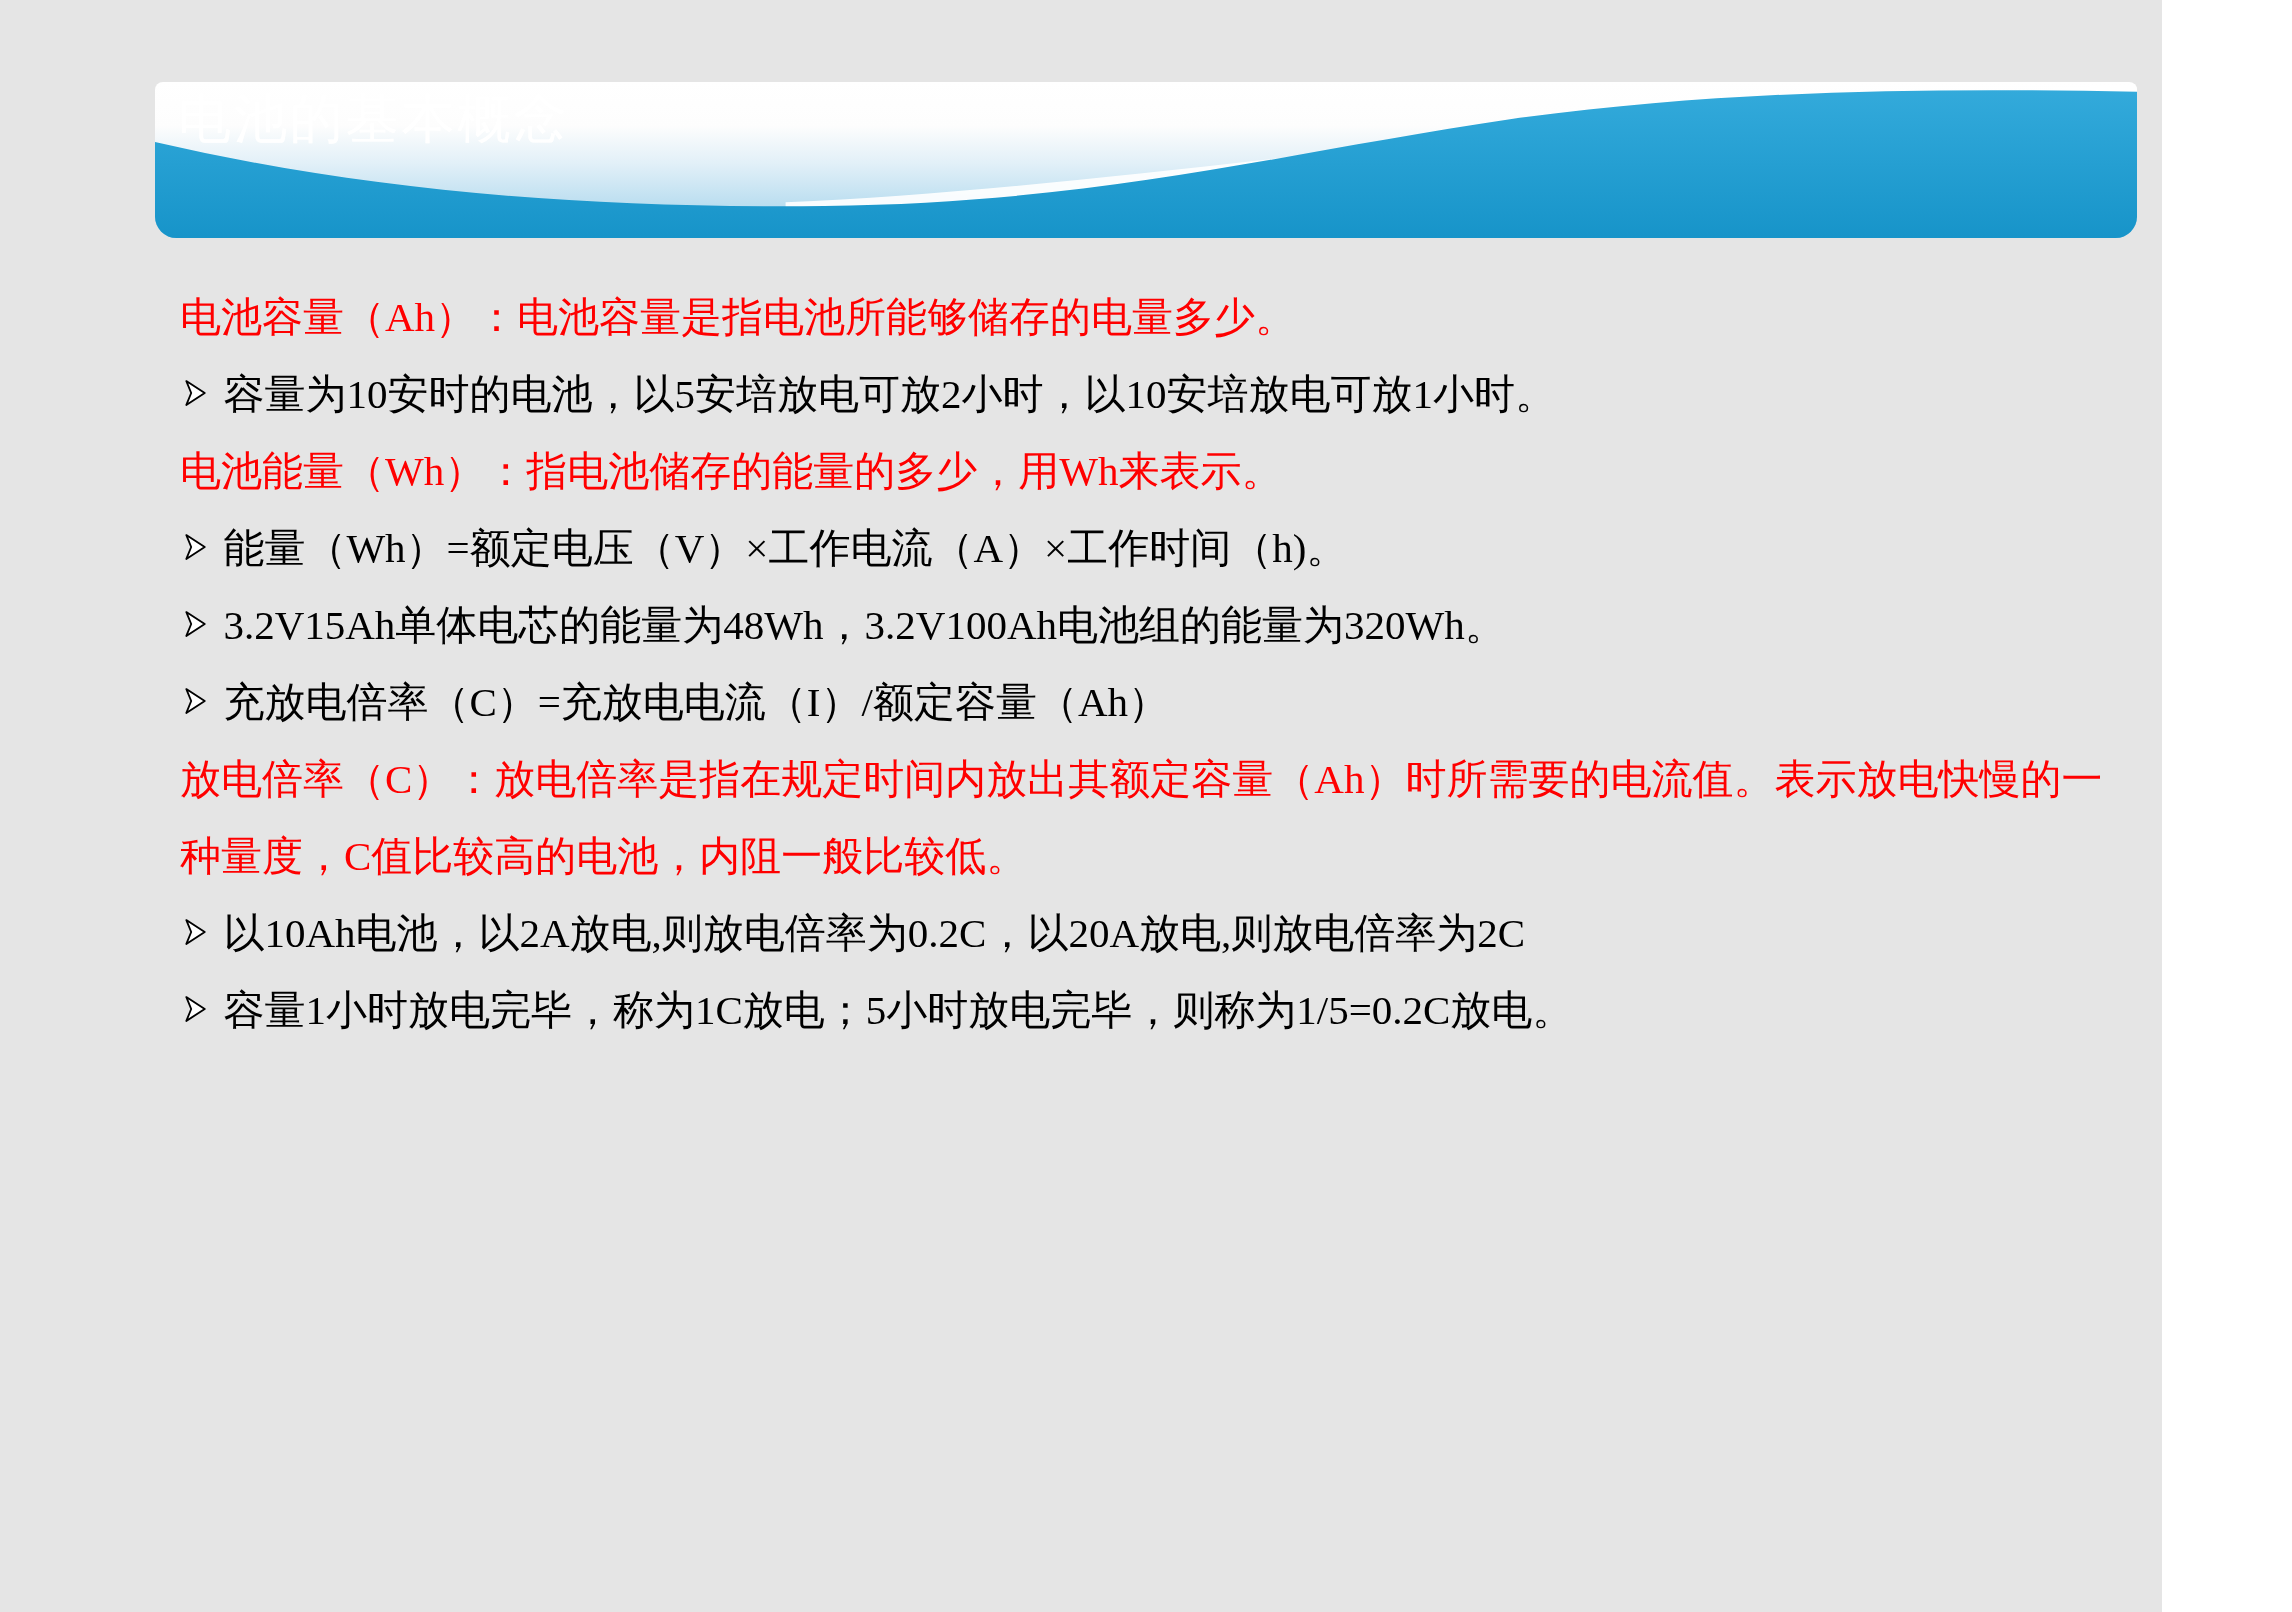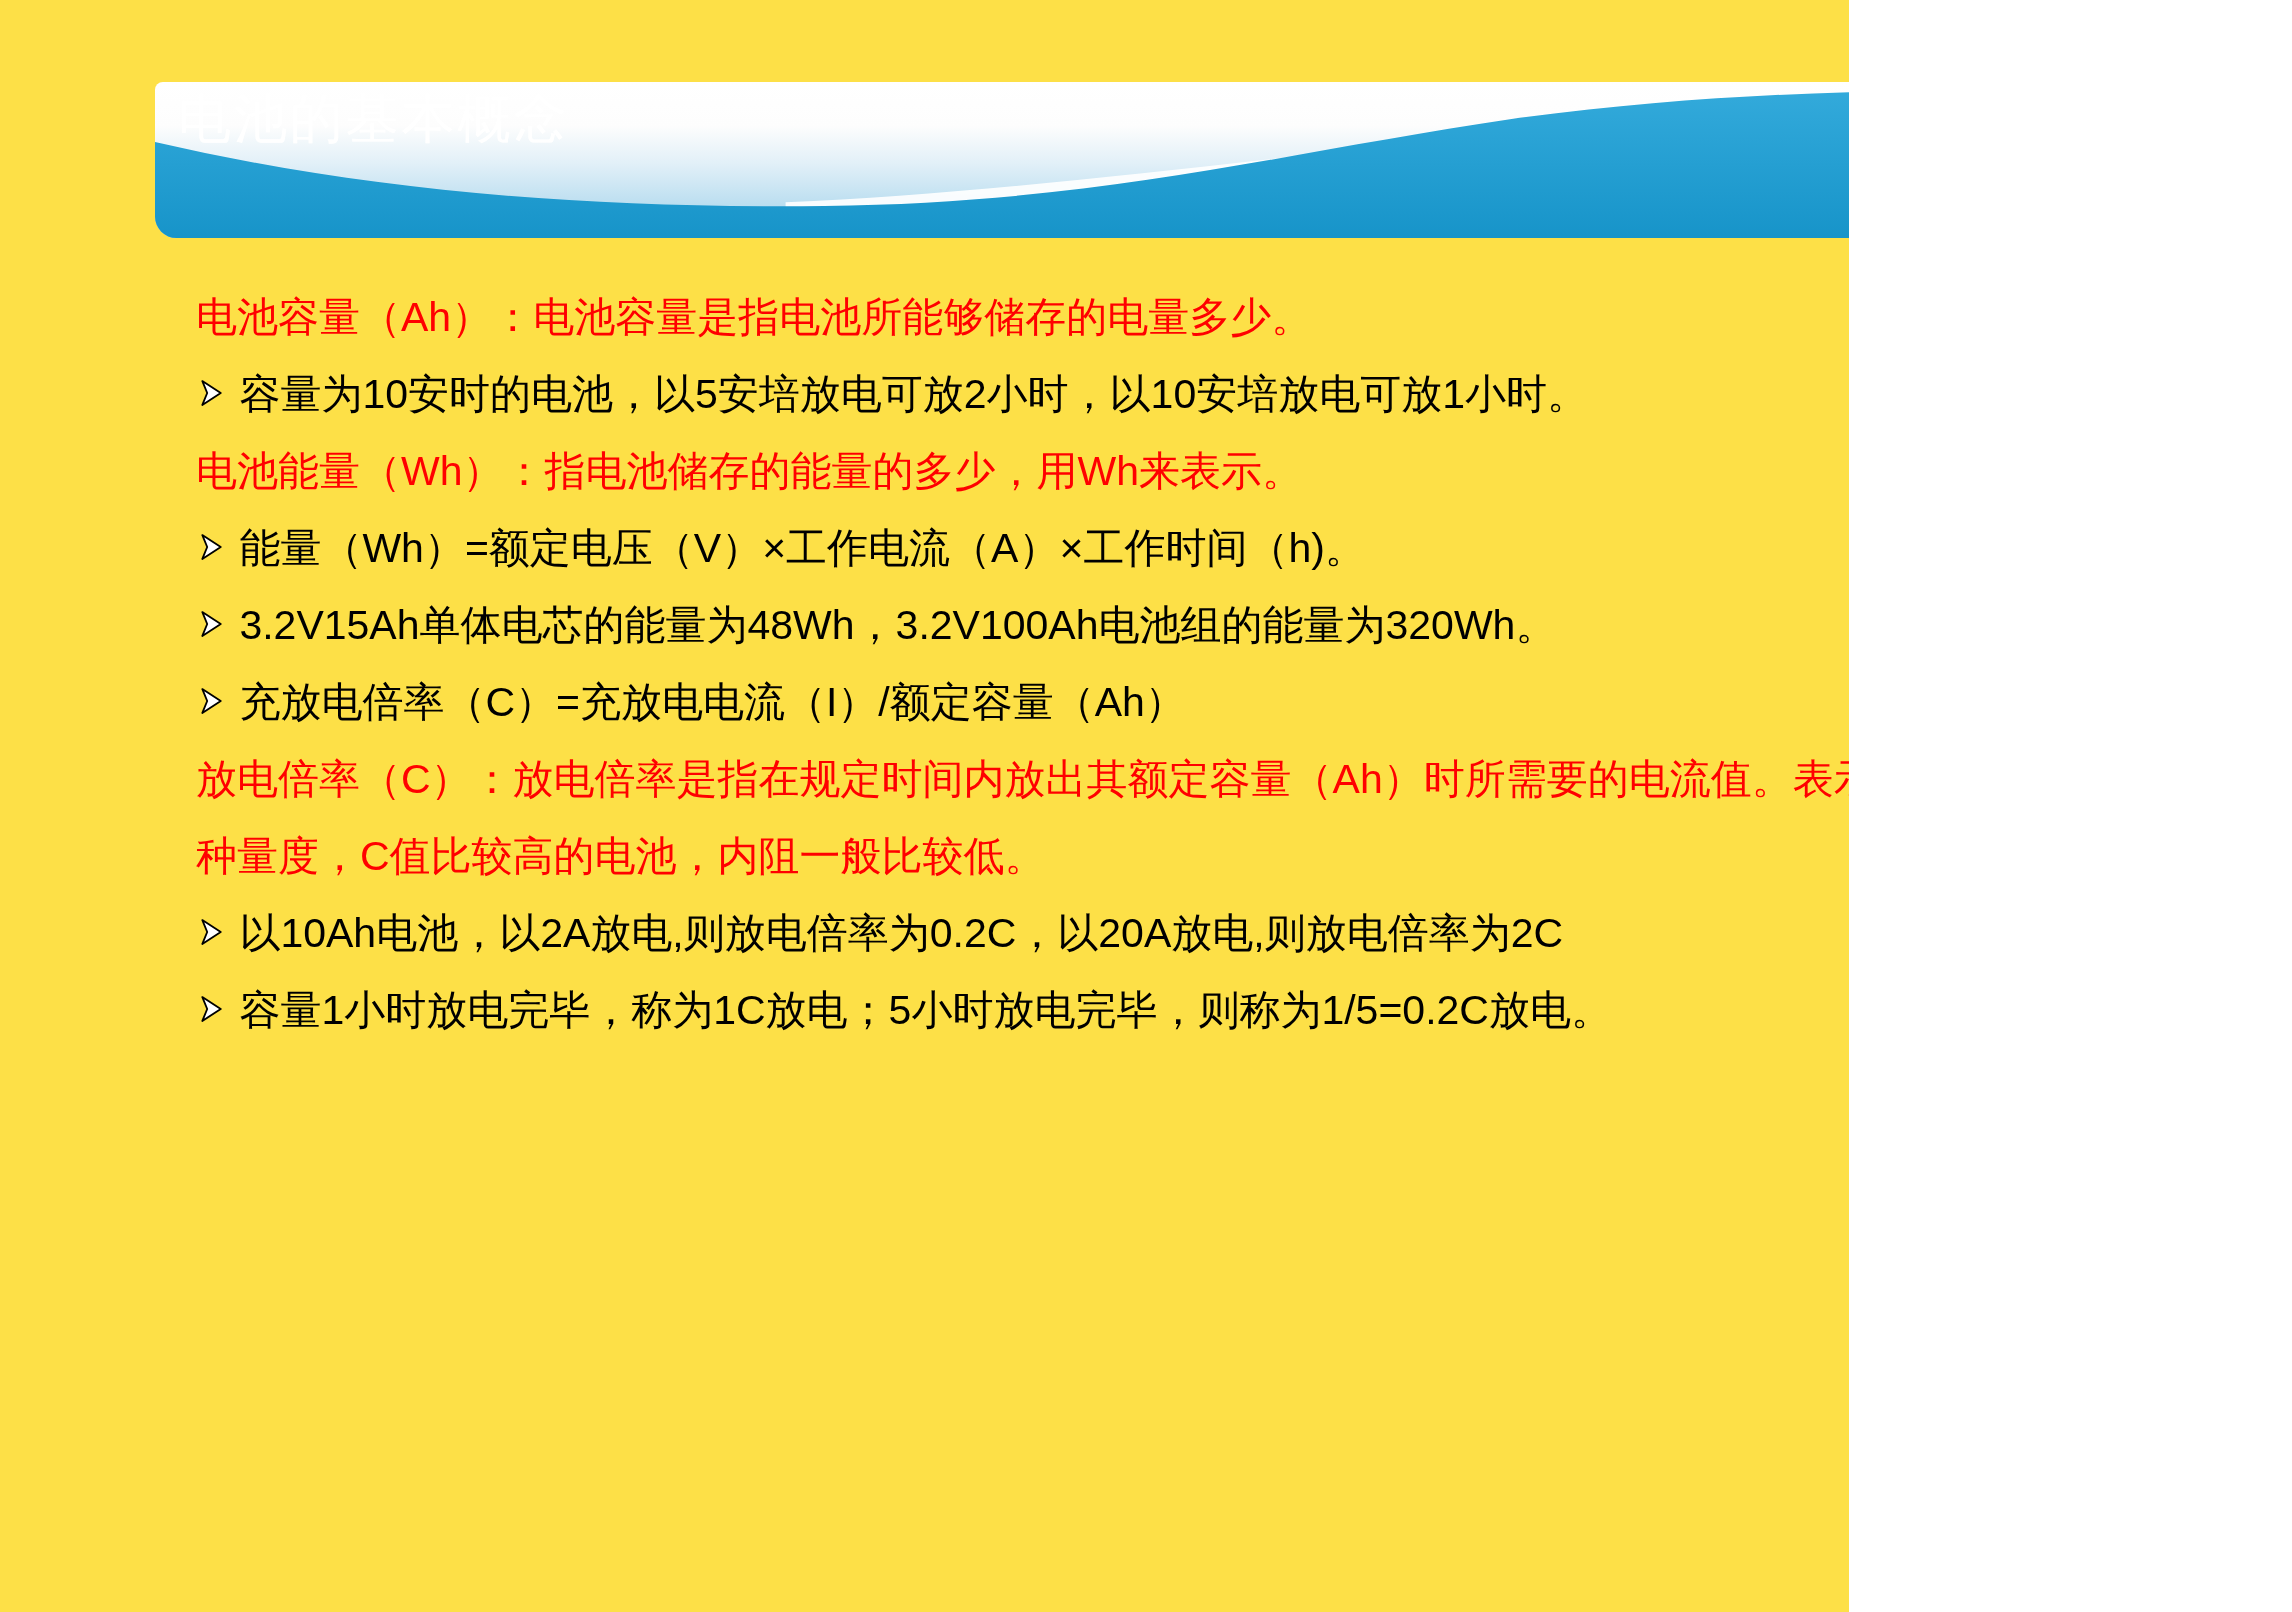--- a/index.html
+++ b/index.html
@@ -1,21 +1,21 @@
 <!DOCTYPE html>
 <html><head>
 <meta charset="utf-8">
 <style>
   html,body{margin:0;padding:0;background:#ffffff;}
   .slide{
     position:relative;
-    width:1849px;height:1613px;
-    background:#fde047;
+    width:2162px;height:1613px;
+    background:#e5e5e5;
     overflow:hidden;
-    font-family:Liberation Sans, sans-serif;
+    font-family:Liberation Serif, serif;
   }
   
   .header-band{
     position:absolute;left:155px;top:82px;width:1982px;height:156px;
     border-radius:7.8px 7.8px 21.3px 21.3px;
     overflow:hidden;
     background:linear-gradient(to bottom,#ffffff 0%,#fdfdfd 28%,#e2f0f8 52%,#b2daee 85%,#a4d3ea 100%);
   }
   .header-band svg{position:absolute;left:0;top:0;width:100%;height:100%;display:block;}
   .slide-title{
@@ -23,21 +23,21 @@
     font-size:53px;line-height:1.1;letter-spacing:2.9px;
     color:#ffffff;font-weight:400;
     text-shadow:0 0 1px rgba(255,255,255,.6);
     white-space:nowrap;
   }
   
   .content{
     position:absolute;left:180px;top:279px;width:1946px;
     font-size:41px;color:#000000;
   }
-  .line{display:block;line-height:77px;margin-left:16px;}
+  .line{display:block;line-height:77px;}
   .line.heading{color:#ff0000;}
   .line.bullet{display:flex;align-items:flex-start;}
   .arrow-wrap{flex:0 0 auto;width:26px;margin:21.3px 15.5px 0 1.9px;}
   .arrow-wrap svg{display:block;width:26px;height:32px;}
   .btext{flex:1 1 auto;}
 </style>
 </head>
 <body>
 
 <div class="slide">

